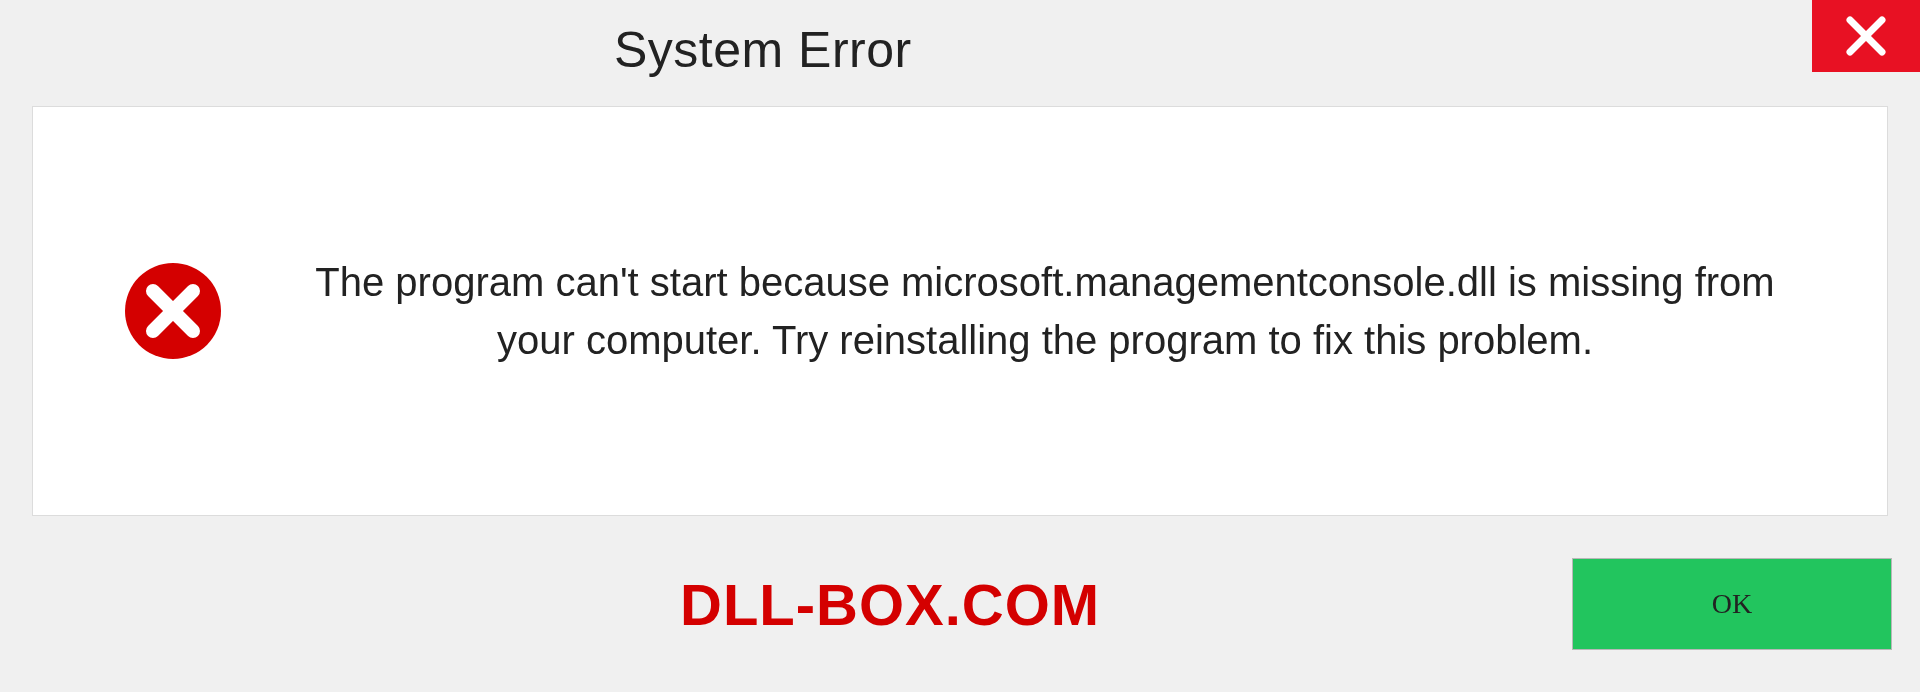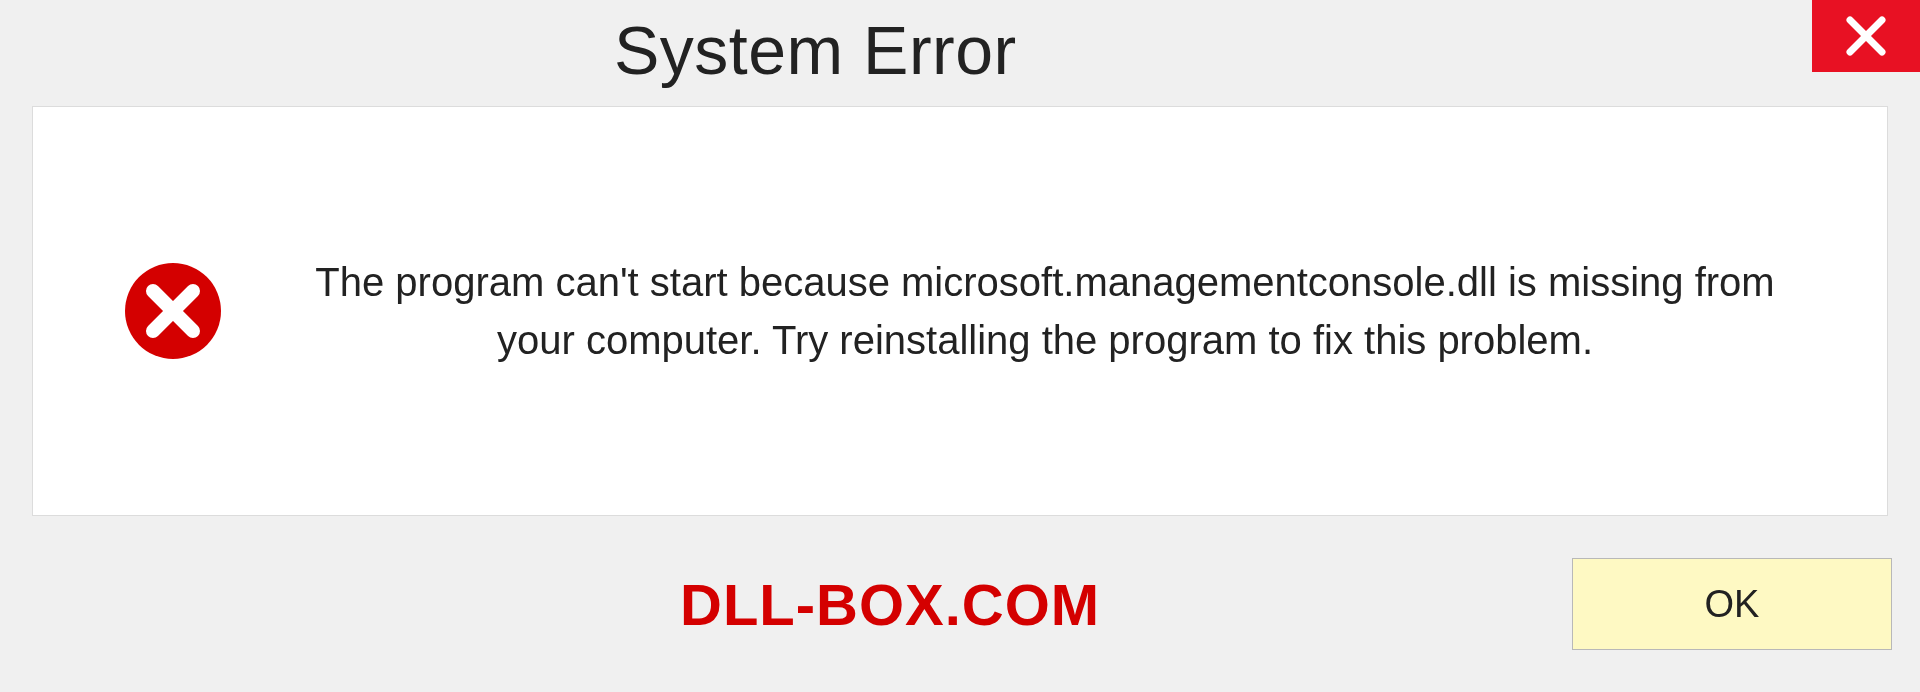--- a/index.html
+++ b/index.html
@@ -23,21 +23,21 @@
       flex-direction: column;
     }
     .titlebar {
       display: flex;
       align-items: center;
       justify-content: space-between;
       height: 100px;
       padding-left: 0;
     }
     .titlebar-title {
-      font-size: 68px;
+      font-size: 50px;
       font-weight: 400;
       color: #222;
       margin-left: 614px;
       letter-spacing: 0.5px;
     }
     .close-button {
       width: 108px;
       height: 72px;
       background: #e81123;
       display: flex;
@@ -88,29 +88,29 @@
       transform: translateY(-50%);
       font-size: 58px;
       font-weight: 800;
       color: #d40000;
       letter-spacing: 1px;
       font-family: Arial, sans-serif;
     }
     .ok-button {
       width: 320px;
       height: 92px;
-      background: #fef9c3;
+      background: #22c55e;
       border: 1px solid #b8b8b8;
-      font-size: 38px;
+      font-size: 28px;
       color: #222;
       display: flex;
       align-items: center;
       justify-content: center;
       cursor: pointer;
-      font-family: Liberation Sans, sans-serif;
+      font-family: Liberation Serif, serif;
     }
   </style>
 </head>
 <body>
 
 <div class="dialog">
   <div class="titlebar">
     <div class="titlebar-title">System Error</div>
     <div class="close-button">
       <svg viewBox="0 0 44 44">

